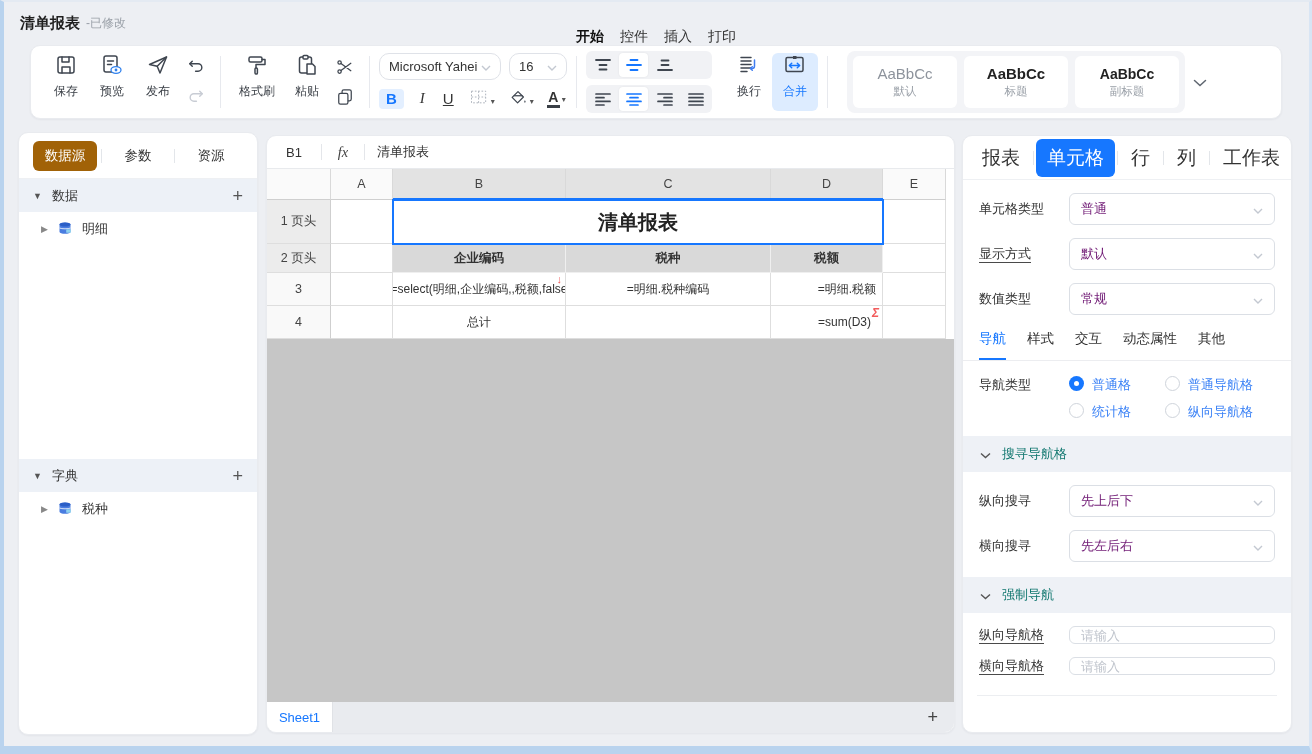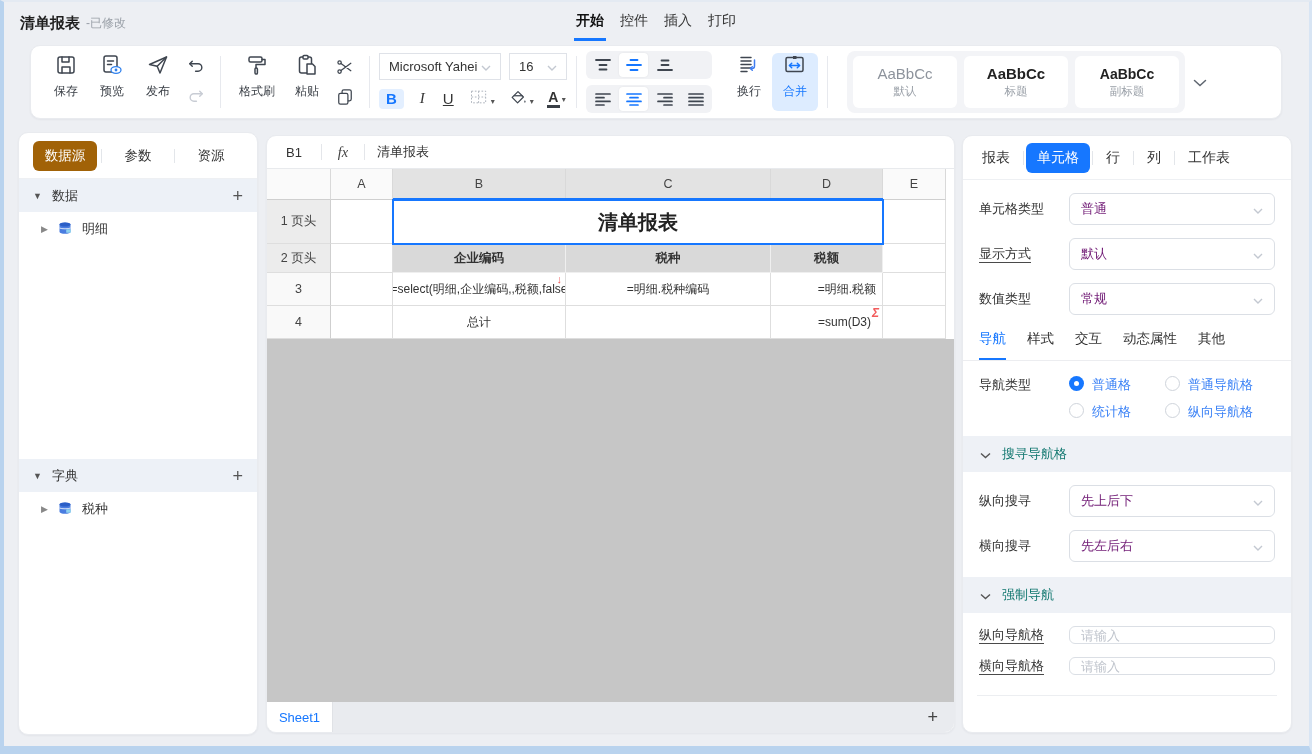--- a/index.html
+++ b/index.html
@@ -4,34 +4,34 @@
 <style>
   * { margin:0; padding:0; box-sizing:border-box; }
   html,body { width:1312px; height:754px; overflow:hidden; }
   body { font-family:"Liberation Sans", sans-serif; background:#edeff3; position:relative; color:#333; }
   .frame { position:absolute; inset:0; border-left:4px solid #b9d3ee; border-right:3px solid #d8e5f4; border-bottom:8px solid #b9d3ee; border-top:2px solid #e4eaf2; pointer-events:none; z-index:50; }
 
   
   .titlebar { position:absolute; left:8px; top:4px; right:8px; height:38px; display:flex; align-items:center; }
   .doc-title { margin-left:12px; font-size:15px; font-weight:bold; color:#1f1f1f; }
   .doc-modified { margin-left:6px; font-size:12px; color:#9aa0a8; }
-  .ribbon-tabs { position:absolute; left:50%; transform:translateX(-50%); top:8px; display:flex; gap:12px; }
+  .ribbon-tabs { position:absolute; left:50%; transform:translateX(-50%); top:24px; display:flex; gap:12px; }
   .ribbon-tab { font-size:14px; color:#333; padding:4px 2px 8px; cursor:pointer; }
   .ribbon-tab.active { font-weight:bold; color:#111; border-bottom:3px solid #1677ff; }
 
   
   .toolbar-card { position:absolute; left:30px; top:45px; width:1252px; height:74px; background:#fff; border:1px solid #e9ebef; border-radius:10px; box-shadow:0 1px 2px rgba(30,40,60,.05); display:flex; align-items:center; padding:0 12px; }
   .tool-big { display:flex; flex-direction:column; align-items:center; justify-content:flex-start; gap:3px; width:46px; height:58px; font-size:12px; color:#3a3f46; cursor:pointer; border-radius:6px; }
   .tool-big svg { width:24px; height:24px; }
   .tool-pair { display:flex; flex-direction:column; justify-content:space-between; height:50px; padding:0 5px; }
   .tool-pair .mini { width:20px; height:20px; cursor:pointer; }
   .vdiv { width:1px; height:52px; background:#e7e9ee; margin:0 9px; flex:none; }
   .font-col { display:flex; flex-direction:column; gap:6px; }
   .font-col .row1 { display:flex; gap:8px; }
-  .select-sm { height:27px; border:1px solid #dfe2e8; border-radius:0; display:flex; align-items:center; justify-content:space-between; padding:0 9px; font-size:13px; color:#333; cursor:pointer; background:#fff; }
+  .select-sm { height:27px; border:1px solid #dfe2e8; border-radius:10px; display:flex; align-items:center; justify-content:space-between; padding:0 9px; font-size:13px; color:#333; cursor:pointer; background:#fff; }
   .fmt-row { display:flex; align-items:center; gap:13px; height:25px; }
   .fmt-btn { font-size:15px; color:#333; text-align:center; cursor:pointer; display:flex; align-items:flex-end; gap:2px; }
   .fmt-b { color:#1677ff; font-weight:bold; background:#e3efff; border-radius:4px; padding:1px 7px 2px; }
   .fmt-i { font-family:"Liberation Serif", serif; font-style:italic; padding:0 3px; }
   .fmt-u { text-decoration:underline; padding:0 2px; }
   .caret-sm { font-size:8px; color:#555; line-height:10px; padding-bottom:3px; }
   .a-color { display:flex; flex-direction:column; align-items:center; line-height:14px; font-size:14px; font-weight:bold; color:#333; }
   .a-color .bar { width:13px; height:3px; background:#3a3f46; margin-top:1px; }
   .align-col { display:flex; flex-direction:column; gap:6px; }
   .align-group { display:flex; background:#f1f2f5; border-radius:6px; padding:2px; gap:2px; }
@@ -85,21 +85,21 @@
   .mark-expand { position:absolute; right:3px; top:0px; color:#f25c5c; font-size:11px; line-height:12px; }
   .mark-sigma { position:absolute; right:3px; top:1px; color:#f25c5c; font-size:12px; font-style:italic; font-weight:bold; line-height:12px; }
   .gray-canvas { flex:1; background:#c6c6c6; }
   .sheet-bar { height:30px; background:#e9ebef; display:flex; align-items:center; flex:none; }
   .sheet-tab { width:66px; height:100%; background:#fff; color:#1677ff; font-size:13px; display:grid; place-items:center; border-right:1px solid #e0e2e6; cursor:pointer; }
   .sheet-add { margin-left:auto; margin-right:16px; font-size:18px; font-weight:300; color:#444; cursor:pointer; line-height:18px; }
 
   
   .right-card { left:962px; top:135px; width:330px; height:598px; overflow:hidden; }
   .rp-tabs { height:44px; display:flex; align-items:center; padding:0 8px; border-bottom:1px solid #eef0f3; }
-  .rp-tab { font-size:14px; color:#333; padding:6px 11px; border-radius:6px; cursor:pointer; white-space:nowrap; }
+  .rp-tab { font-size:19px; color:#333; padding:6px 11px; border-radius:6px; cursor:pointer; white-space:nowrap; }
   .rp-tab.active { background:#1677ff; color:#fff; }
   .rp-tabs .tdiv { margin:0 2px; }
   .field-row { display:flex; align-items:center; margin:13px 16px 0; }
   .field-label { width:90px; flex:none; font-size:13px; color:#333; }
   .uline { border-bottom:1px solid #4a4a4a; padding-bottom:1px; }
   .select { flex:1; height:32px; border:1px solid #dbdfe5; border-radius:6px; display:flex; align-items:center; justify-content:space-between; padding:0 11px; font-size:13px; color:#701a75; cursor:pointer; background:#fff; }
   .sub-tabs { display:flex; gap:21px; padding:0 16px; margin-top:15px; border-bottom:1px solid #ecedf0; }
   .sub-tab { font-size:13.5px; color:#333; padding-bottom:10px; cursor:pointer; border-bottom:2px solid transparent; }
   .sub-tab.active { color:#1677ff; border-bottom-color:#1677ff; }
   .nav-type-row { display:flex; margin:15px 16px 0; }

